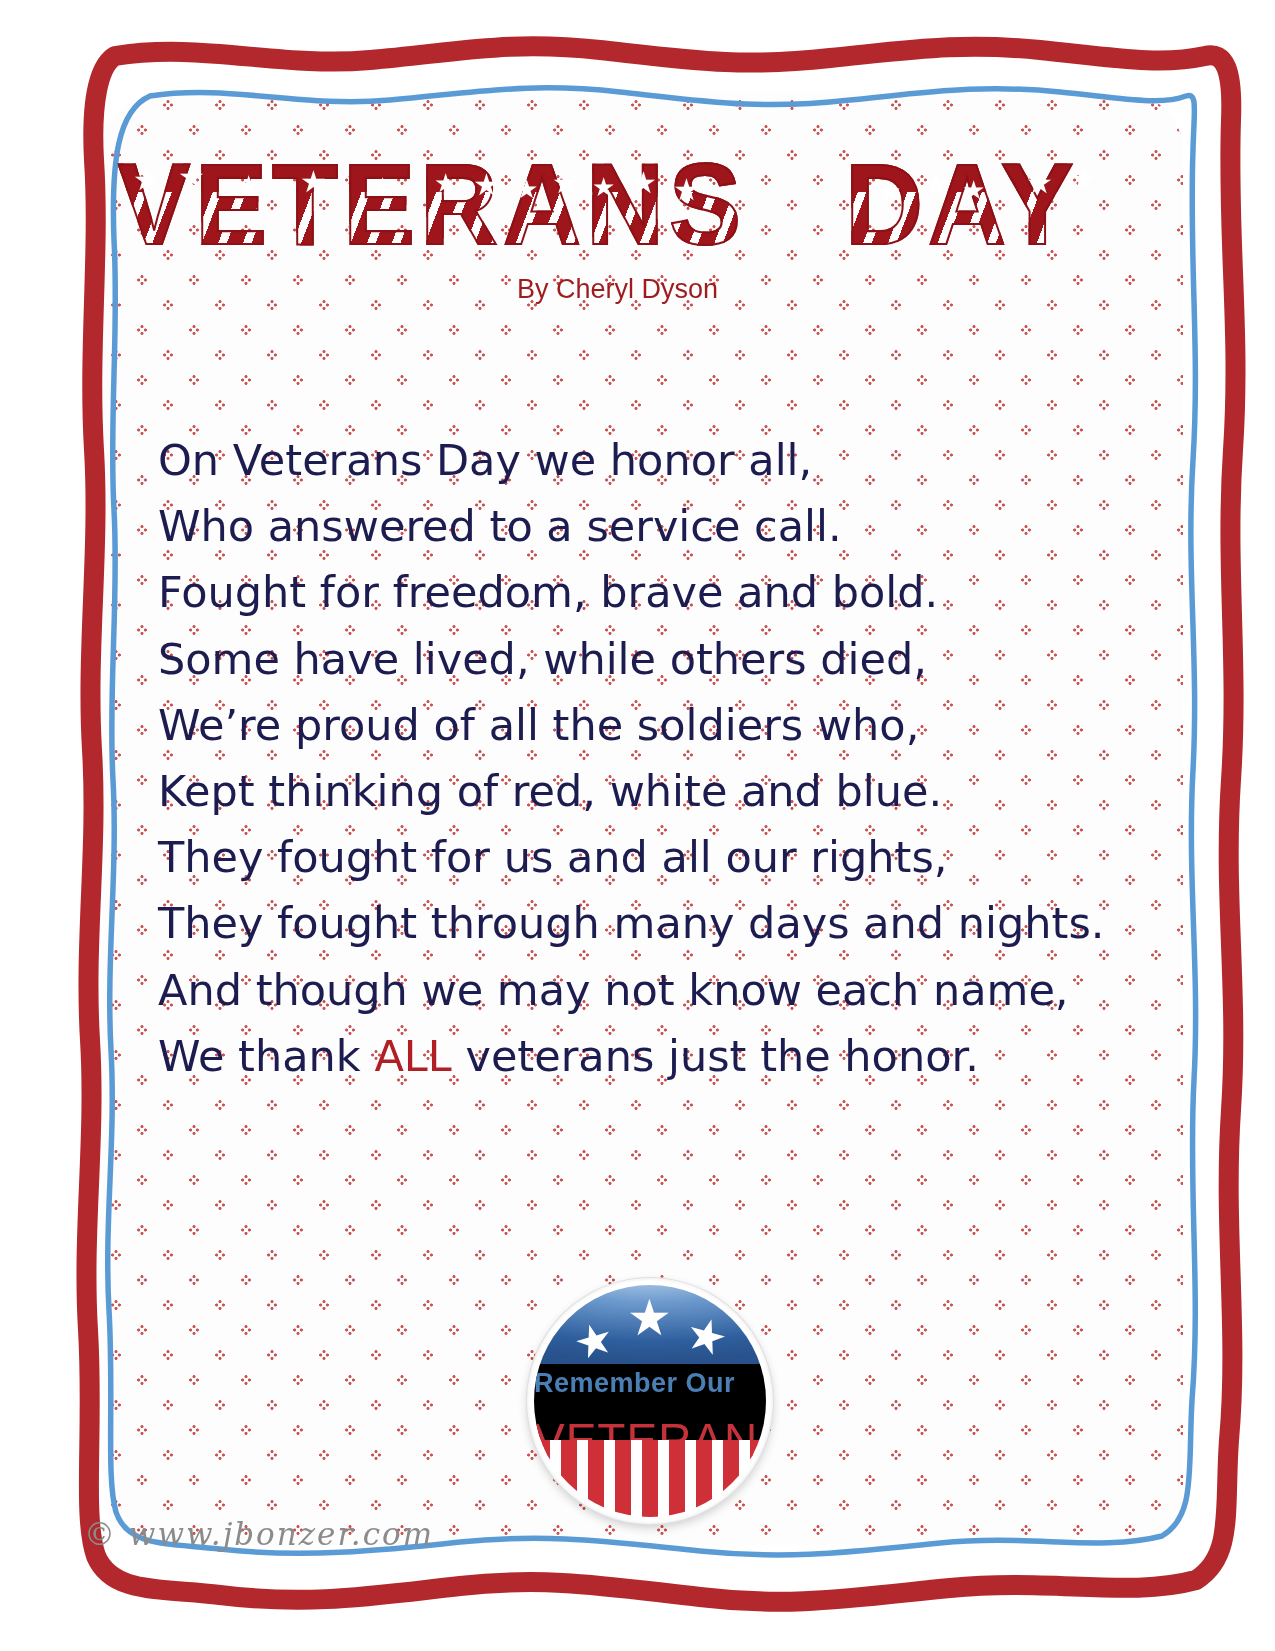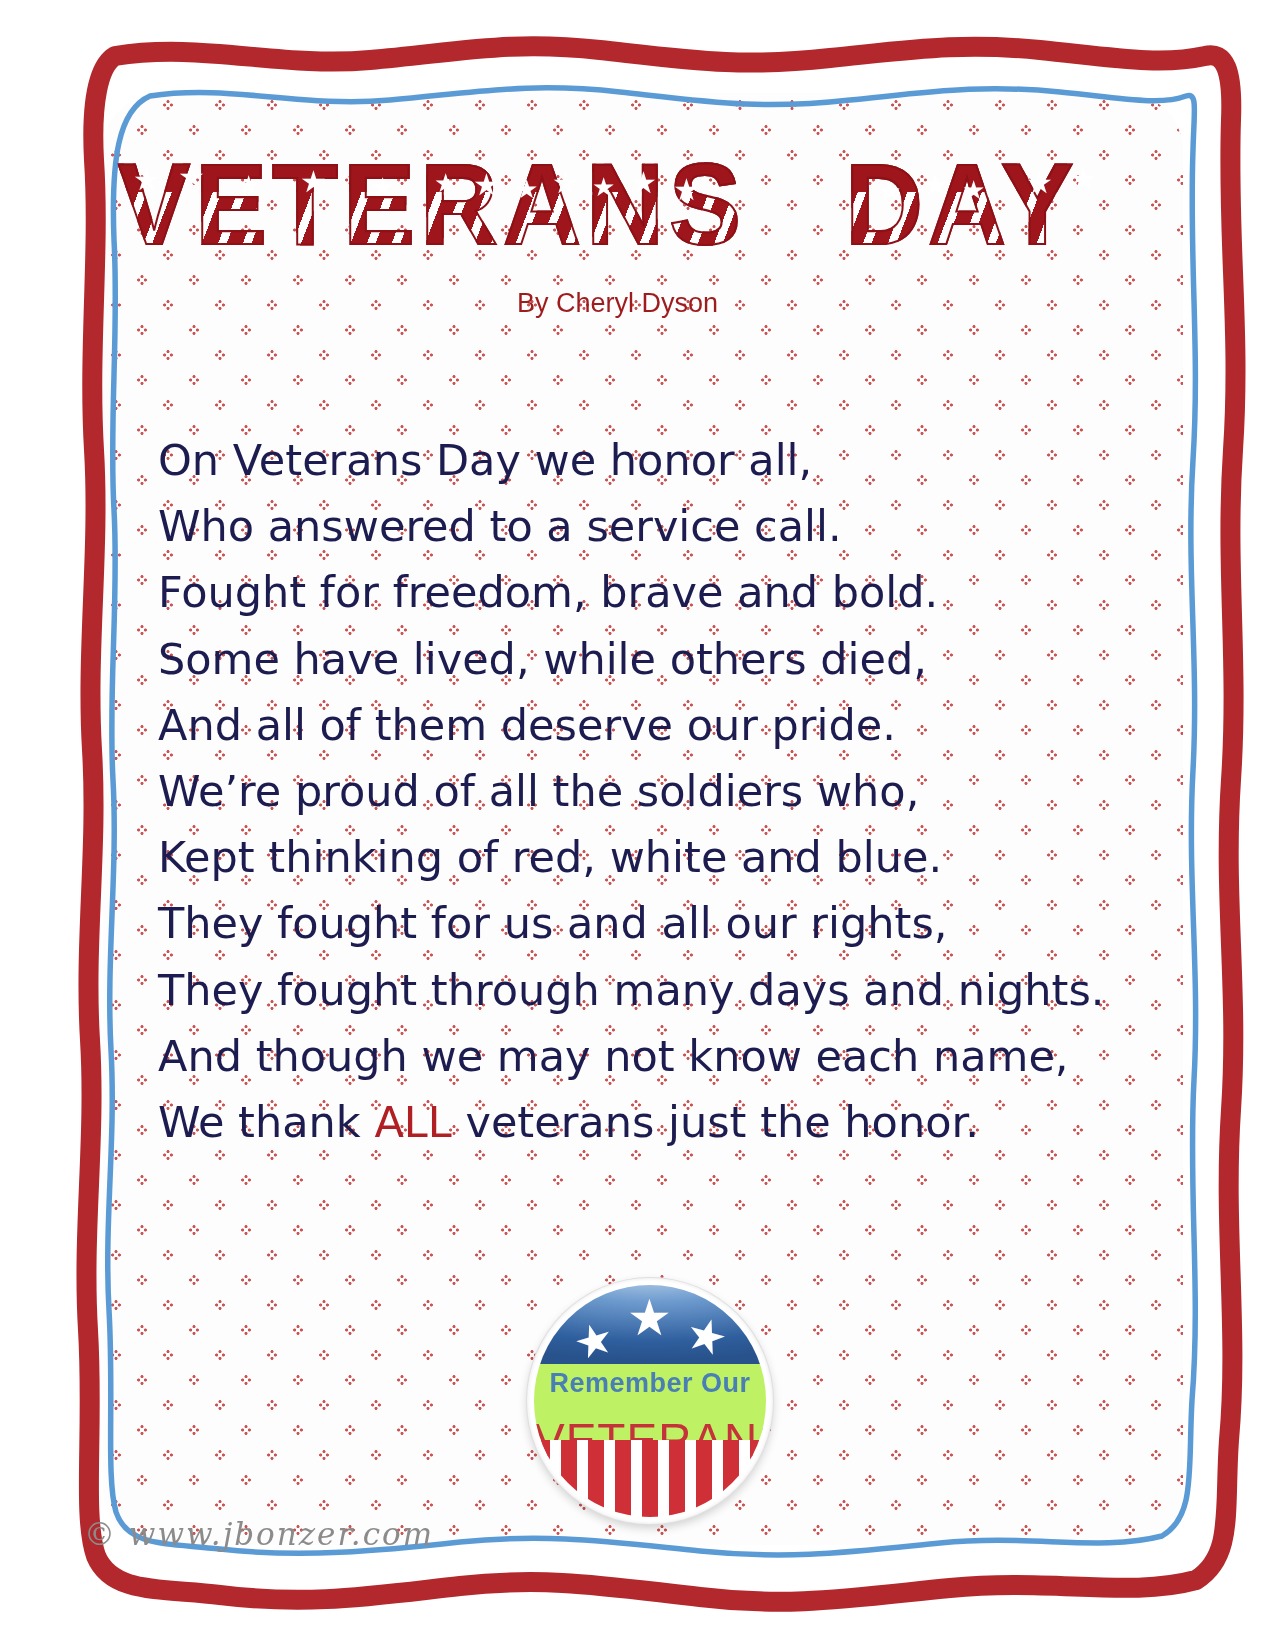--- a/index.html
+++ b/index.html
@@ -39,21 +39,21 @@
     -webkit-background-clip:text;background-clip:text;
     color:transparent;-webkit-text-fill-color:transparent;
     -webkit-text-stroke:2px #8c1016;
   }
   .title-star{
     position:absolute;color:#ffffff;font-size:30px;line-height:30px;
     font-family:"DejaVu Sans",sans-serif;pointer-events:none;
   }
   
   .byline{
-    position:absolute;left:0;top:288px;width:1235px;text-align:center;
+    position:absolute;left:0;top:274px;width:1235px;text-align:center;
     font-size:27px;color:#9e1b1e;font-family:"Liberation Sans",sans-serif;
   }
   
   .poem{
     position:absolute;left:158px;top:427px;width:1000px;
     font-family:"DejaVu Sans",sans-serif;font-size:43px;line-height:66.2px;
     color:#1c1c50;white-space:nowrap;
   }
   .poem-highlight{color:#b01f24;}
   
@@ -68,22 +68,21 @@
     overflow:hidden;background:#ffffff;
   }
   .badge-top{
     position:absolute;left:0;top:0;width:100%;height:34%;
     background:radial-gradient(130% 120% at 50% -25%, #cfe0f2 0%, #6f9ccf 38%, #2f5f9e 80%, #28528b 100%);
   }
   .badge-star{
     position:absolute;color:#ffffff;font-family:"DejaVu Sans",sans-serif;line-height:1;
   }
   .badge-mid{
-    position:absolute;left:0;top:34%;width:100%;height:33%;background:#bef264;
-    text-align:center;
+    position:absolute;left:0;top:34%;width:100%;height:33%;background:#000000;
   }
   .badge-line1{
     margin-top:4px;font-weight:bold;font-size:27px;color:#4a7fb5;letter-spacing:0.5px;
   }
   .badge-line2{
     margin-top:14px;font-weight:normal;font-size:46px;color:#c6323a;letter-spacing:1px;
   }
   .badge-stripes{
     position:absolute;left:0;top:67%;width:100%;height:33%;
     background:repeating-linear-gradient(90deg,#cf3038 0 16px,#ffffff 16px 27px);
@@ -142,21 +141,20 @@
 <span class="title-star" style="left:1026px;top:168px;">★</span>
 <span class="title-star" style="left:1070px;top:164px;">★</span>
 
 <div class="byline">By Cheryl Dyson</div>
 
 <div class="poem">
   <div>On Veterans Day we honor all,</div>
   <div>Who answered to a service call.</div>
   <div>Fought for freedom, brave and bold.</div>
   <div>Some have lived, while others died,</div>
-  <div>And all of them deserve our pride.</div>
   <div>We’re proud of all the soldiers who,</div>
   <div>Kept thinking of red, white and blue.</div>
   <div>They fought for us and all our rights,</div>
   <div>They fought through many days and nights.</div>
   <div>And though we may not know each name,</div>
   <div><span>We thank </span><span class="poem-highlight">ALL</span><span> veterans just the honor.</span></div>
 </div>
 
 <div class="badge">
   <div class="badge-inner">

